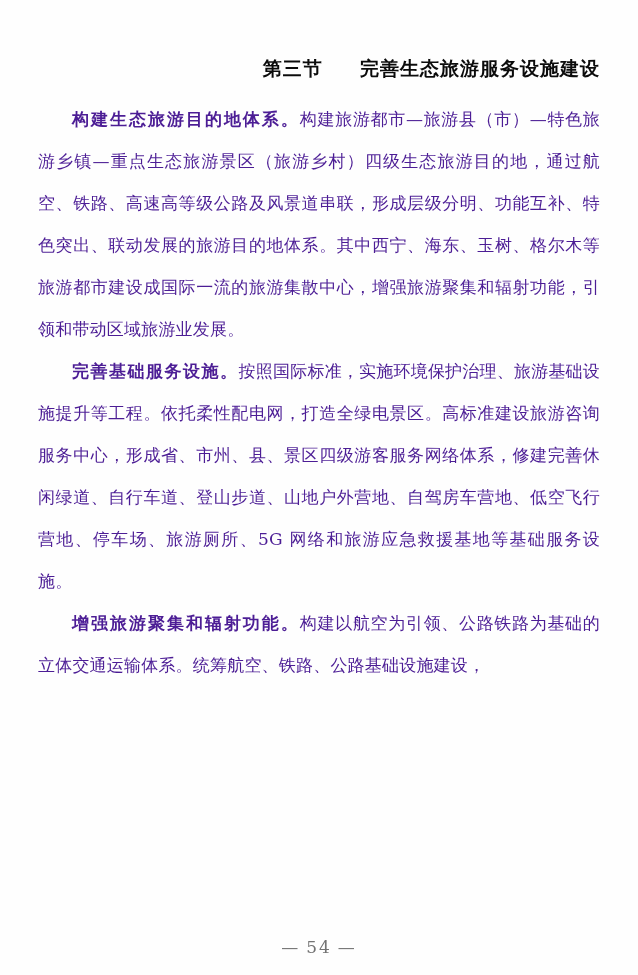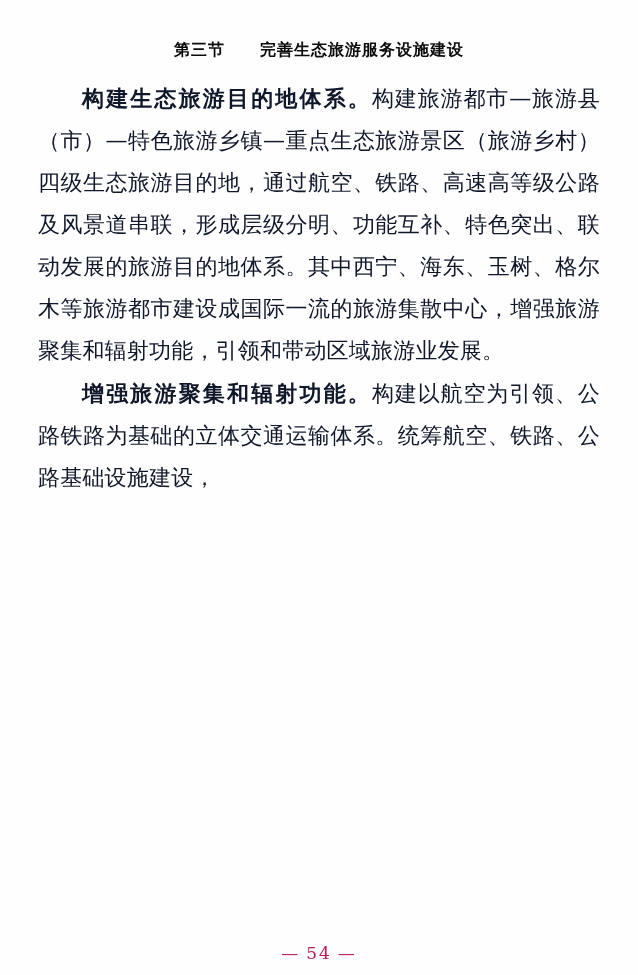--- a/index.html
+++ b/index.html
@@ -16,55 +16,55 @@
   }
   .page {
     position: relative;
     width: 638px;
     height: 975px;
     box-sizing: border-box;
     padding: 0 38px;
     background: #fefefe;
   }
   .section-title {
-    text-align: center;
-    font-size: 16px;
+    text-align: right;
+    font-size: 19px;
     font-weight: bold;
     letter-spacing: 1px;
     margin: 0;
-    padding-top: 40px;
+    padding-top: 56px;
     padding-bottom: 16px;
     color: #0b0b0b;
   }
   .section-title .gap {
     display: inline-block;
     width: 22px;
   }
   p.para {
     margin: 0;
-    font-size: 22px;
+    font-size: 17px;
     line-height: 42px;
     text-align: justify;
     text-justify: inter-ideograph;
     text-indent: 2em;
-    color: #0f172a;
+    color: #4c1d95;
     letter-spacing: 0.2px;
   }
   p.para .lead {
     font-weight: bold;
     letter-spacing: 1.5px;
   }
   .footer {
     position: absolute;
     left: 0;
     right: 0;
-    bottom: 12px;
+    bottom: 18px;
     text-align: center;
     font-size: 17px;
-    color: #be185d;
+    color: #737373;
     letter-spacing: 2px;
   }
   .footer .dash {
     display: inline-block;
     padding: 0 6px;
   }
   .pagenum {
     display: inline-block;
   }
 </style>
@@ -76,20 +76,23 @@
   <h1 class="section-title">
     <span>第三节</span>
     <span class="gap"></span>
     <span>完善生态旅游服务设施建设</span>
   </h1>
 
   <p class="para">
     <span class="lead">构建生态旅游目的地体系。</span><span>构建旅游都市—旅游县（市）—特色旅游乡镇—重点生态旅游景区（旅游乡村）四级生态旅游目的地，通过航空、铁路、高速高等级公路及风景道串联，形成层级分明、功能互补、特色突出、联动发展的旅游目的地体系。其中西宁、海东、玉树、格尔木等旅游都市建设成国际一流的旅游集散中心，增强旅游聚集和辐射功能，引领和带动区域旅游业发展。</span>
   </p>
 
+  <p class="para">
+    <span class="lead">完善基础服务设施。</span><span>按照国际标准，实施环境保护治理、旅游基础设施提升等工程。依托柔性配电网，打造全绿电景区。高标准建设旅游咨询服务中心，形成省、市州、县、景区四级游客服务网络体系，修建完善休闲绿道、自行车道、登山步道、山地户外营地、自驾房车营地、低空飞行营地、停车场、旅游厕所、5G 网络和旅游应急救援基地等基础服务设施。</span>
+  </p>
 
 
   <p class="para">
     <span class="lead">增强旅游聚集和辐射功能。</span><span>构建以航空为引领、公路铁路为基础的立体交通运输体系。统筹航空、铁路、公路基础设施建设，</span>
   </p>
 
   <div class="footer">
     <span class="dash">—</span><span class="pagenum">54</span><span class="dash">—</span>
   </div>
 

